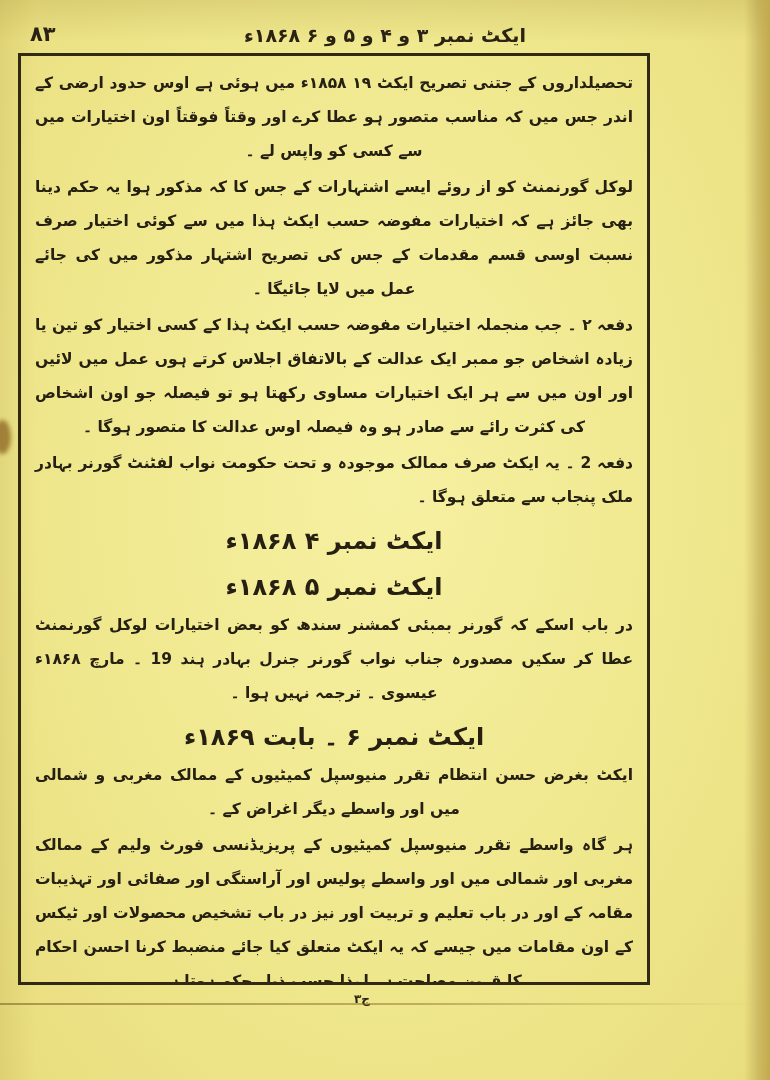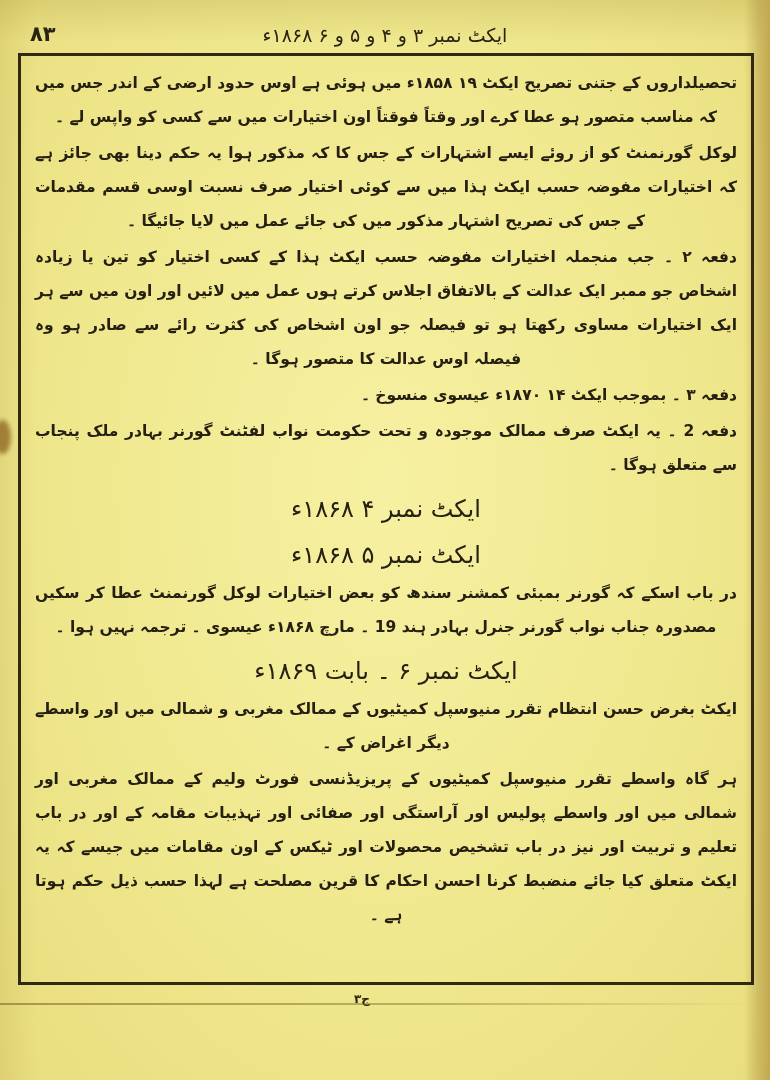--- a/index.html
+++ b/index.html
@@ -29,42 +29,42 @@
     filter: blur(2px); opacity: .75;
   }
   .pagenum {
     position: absolute; top: 22px; left: 30px;
     font-size: 21px; font-weight: bold; color: #2a2212;
     direction: rtl;
   }
   .runhead {
     position: absolute; top: 24px; left: 50%;
     transform: translateX(-50%);
-    font-size: 19px; font-weight: normal; color: #2a2212;
+    font-size: 19px; font-weight: bold; color: #2a2212;
     white-space: nowrap;
   }
   .frame {
     position: absolute; left: 18px; top: 53px;
-    width: 736px; height: 932px;
+    width: 632px; height: 932px;
     box-sizing: border-box;
     border: 3px solid #322914;
     padding: 8px 14px 22px 14px;
     direction: rtl;
     overflow: hidden;
   }
   .para, .flush {
     font-size: 15.5px; line-height: 34px;
     font-weight: bold; color: #262012;
     text-align: justify; text-align-last: center;
     margin: 2px 0;
   }
   .flush { text-align-last: right; }
   .h-act {
     font-size: 24px; line-height: 38px;
-    font-weight: normal; color: #262012;
+    font-weight: bold; color: #262012;
     text-align: center; margin: 8px 0 2px 0;
   }
   .catchword {
     position: absolute; top: 992px; left: 47%;
     transform: translateX(-50%);
     font-size: 12px; font-weight: bold; color: #2a2212;
   }
   .bottom-line {
     position: absolute; top: 1003px; left: 0;
     width: 755px; height: 1.5px;
@@ -79,21 +79,20 @@
   <div class="edge-right"></div>
   <div class="stain"></div>
 
   <div class="pagenum">۸۳</div>
   <div class="runhead">ایکٹ نمبر ۳ و ۴ و ۵ و ۶ ۱۸۶۸ء</div>
 
   <div class="frame">
     <div class="para">تحصیلداروں کے جتنی تصریح ایکٹ ۱۹ ۱۸۵۸ء میں ہوئی ہے اوس حدود ارضی کے اندر جس میں کہ مناسب متصور ہو عطا کرے اور وقتاً فوقتاً اون اختیارات میں سے کسی کو واپس لے ۔</div>
     <div class="para">لوکل گورنمنٹ کو از روئے ایسے اشتہارات کے جس کا کہ مذکور ہوا یہ حکم دینا بھی جائز ہے کہ اختیارات مفوضہ حسب ایکٹ ہذا میں سے کوئی اختیار صرف نسبت اوسی قسم مقدمات کے جس کی تصریح اشتہار مذکور میں کی جائے عمل میں لایا جائیگا ۔</div>
     <div class="para">دفعہ ۲ ۔ جب منجملہ اختیارات مفوضہ حسب ایکٹ ہذا کے کسی اختیار کو تین یا زیادہ اشخاص جو ممبر ایک عدالت کے بالاتفاق اجلاس کرتے ہوں عمل میں لائیں اور اون میں سے ہر ایک اختیارات مساوی رکھتا ہو تو فیصلہ جو اون اشخاص کی کثرت رائے سے صادر ہو وہ فیصلہ اوس عدالت کا متصور ہوگا ۔</div>
-    <div class="flush">دفعہ ۳ ۔ بموجب ایکٹ ۱۴ ۱۸۷۰ء عیسوی منسوخ ۔</div>
     <div class="flush">دفعہ 2 ۔ یہ ایکٹ صرف ممالک موجودہ و تحت حکومت نواب لفٹنٹ گورنر بہادر ملک پنجاب سے متعلق ہوگا ۔</div>
     <div class="h-act">ایکٹ نمبر ۴ ۱۸۶۸ء</div>
     <div class="h-act">ایکٹ نمبر ۵ ۱۸۶۸ء</div>
     <div class="para">در باب اسکے کہ گورنر بمبئی کمشنر سندھ کو بعض اختیارات لوکل گورنمنٹ عطا کر سکیں مصدورہ جناب نواب گورنر جنرل بہادر ہند 19 ۔ مارچ ۱۸۶۸ء عیسوی ۔ ترجمہ نہیں ہوا ۔</div>
     <div class="h-act">ایکٹ نمبر ۶ ۔ بابت ۱۸۶۹ء</div>
     <div class="para">ایکٹ بغرض حسن انتظام تقرر منیوسپل کمیٹیوں کے ممالک مغربی و شمالی میں اور واسطے دیگر اغراض کے ۔</div>
     <div class="para">ہر گاہ واسطے تقرر منیوسپل کمیٹیوں کے پریزیڈنسی فورٹ ولیم کے ممالک مغربی اور شمالی میں اور واسطے پولیس اور آراستگی اور صفائی اور تہذیبات مقامہ کے اور در باب تعلیم و تربیت اور نیز در باب تشخیص محصولات اور ٹیکس کے اون مقامات میں جیسے کہ یہ ایکٹ متعلق کیا جائے منضبط کرنا احسن احکام کا قرین مصلحت ہے لہذا حسب ذیل حکم ہوتا ہے ۔</div>
 
   </div>
 

